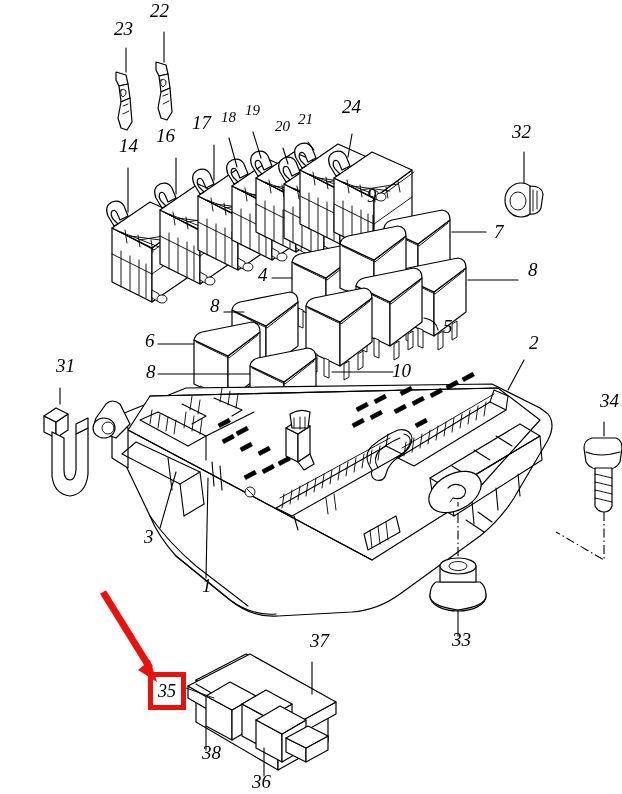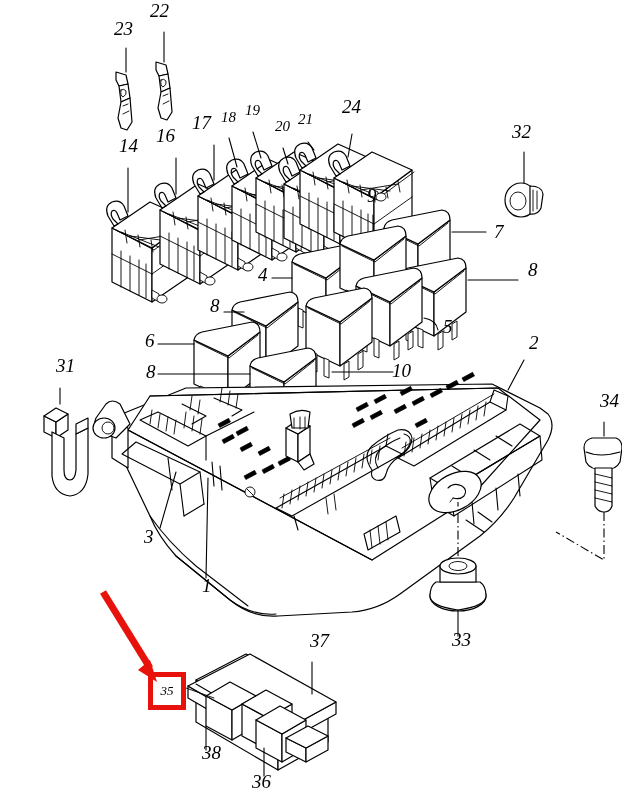--- a/index.html
+++ b/index.html
@@ -81,21 +81,21 @@
     height: 794px;
     pointer-events: none;
   }
   .anno-box {
     position: absolute;
     box-sizing: border-box;
     display: flex;
     align-items: center;
     justify-content: center;
     font-family: "Liberation Serif", serif;
-    font-size: 13px;
+    font-size: 18px;
     font-style: italic;
     color: #000000;
     background: transparent;
   }
 </style>
 </head>
 <body>
 
 <div id="page">
 

